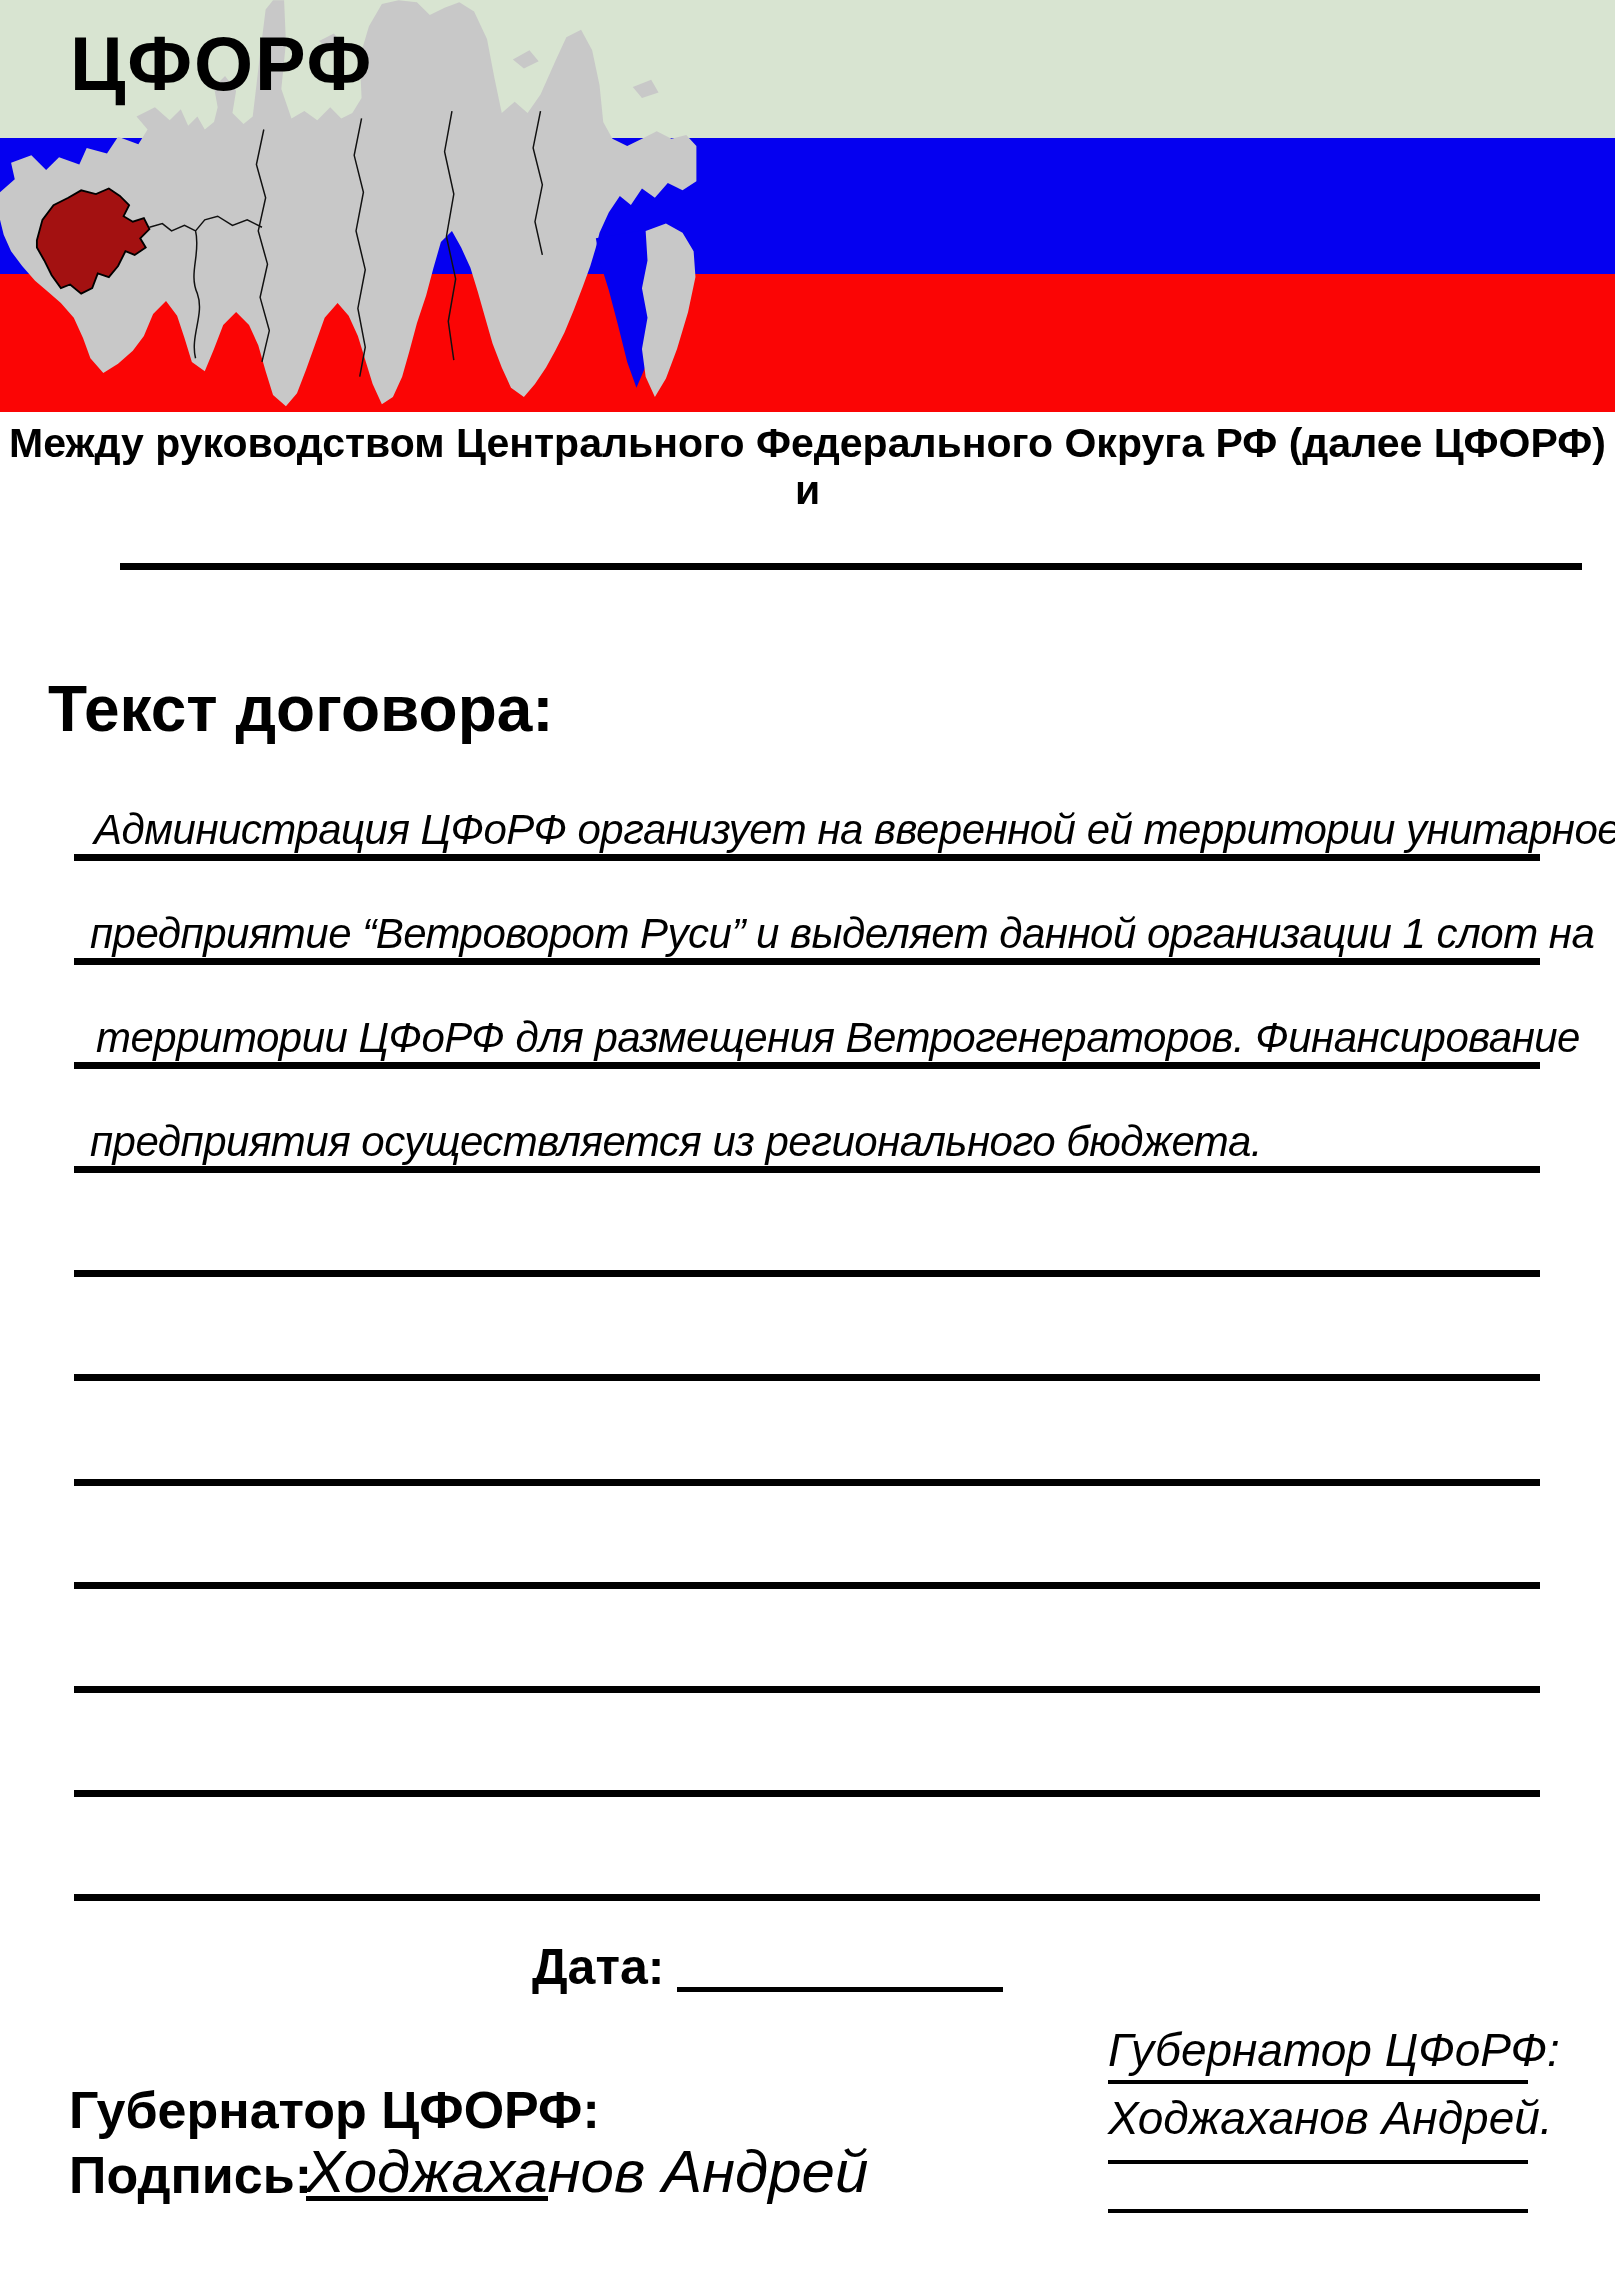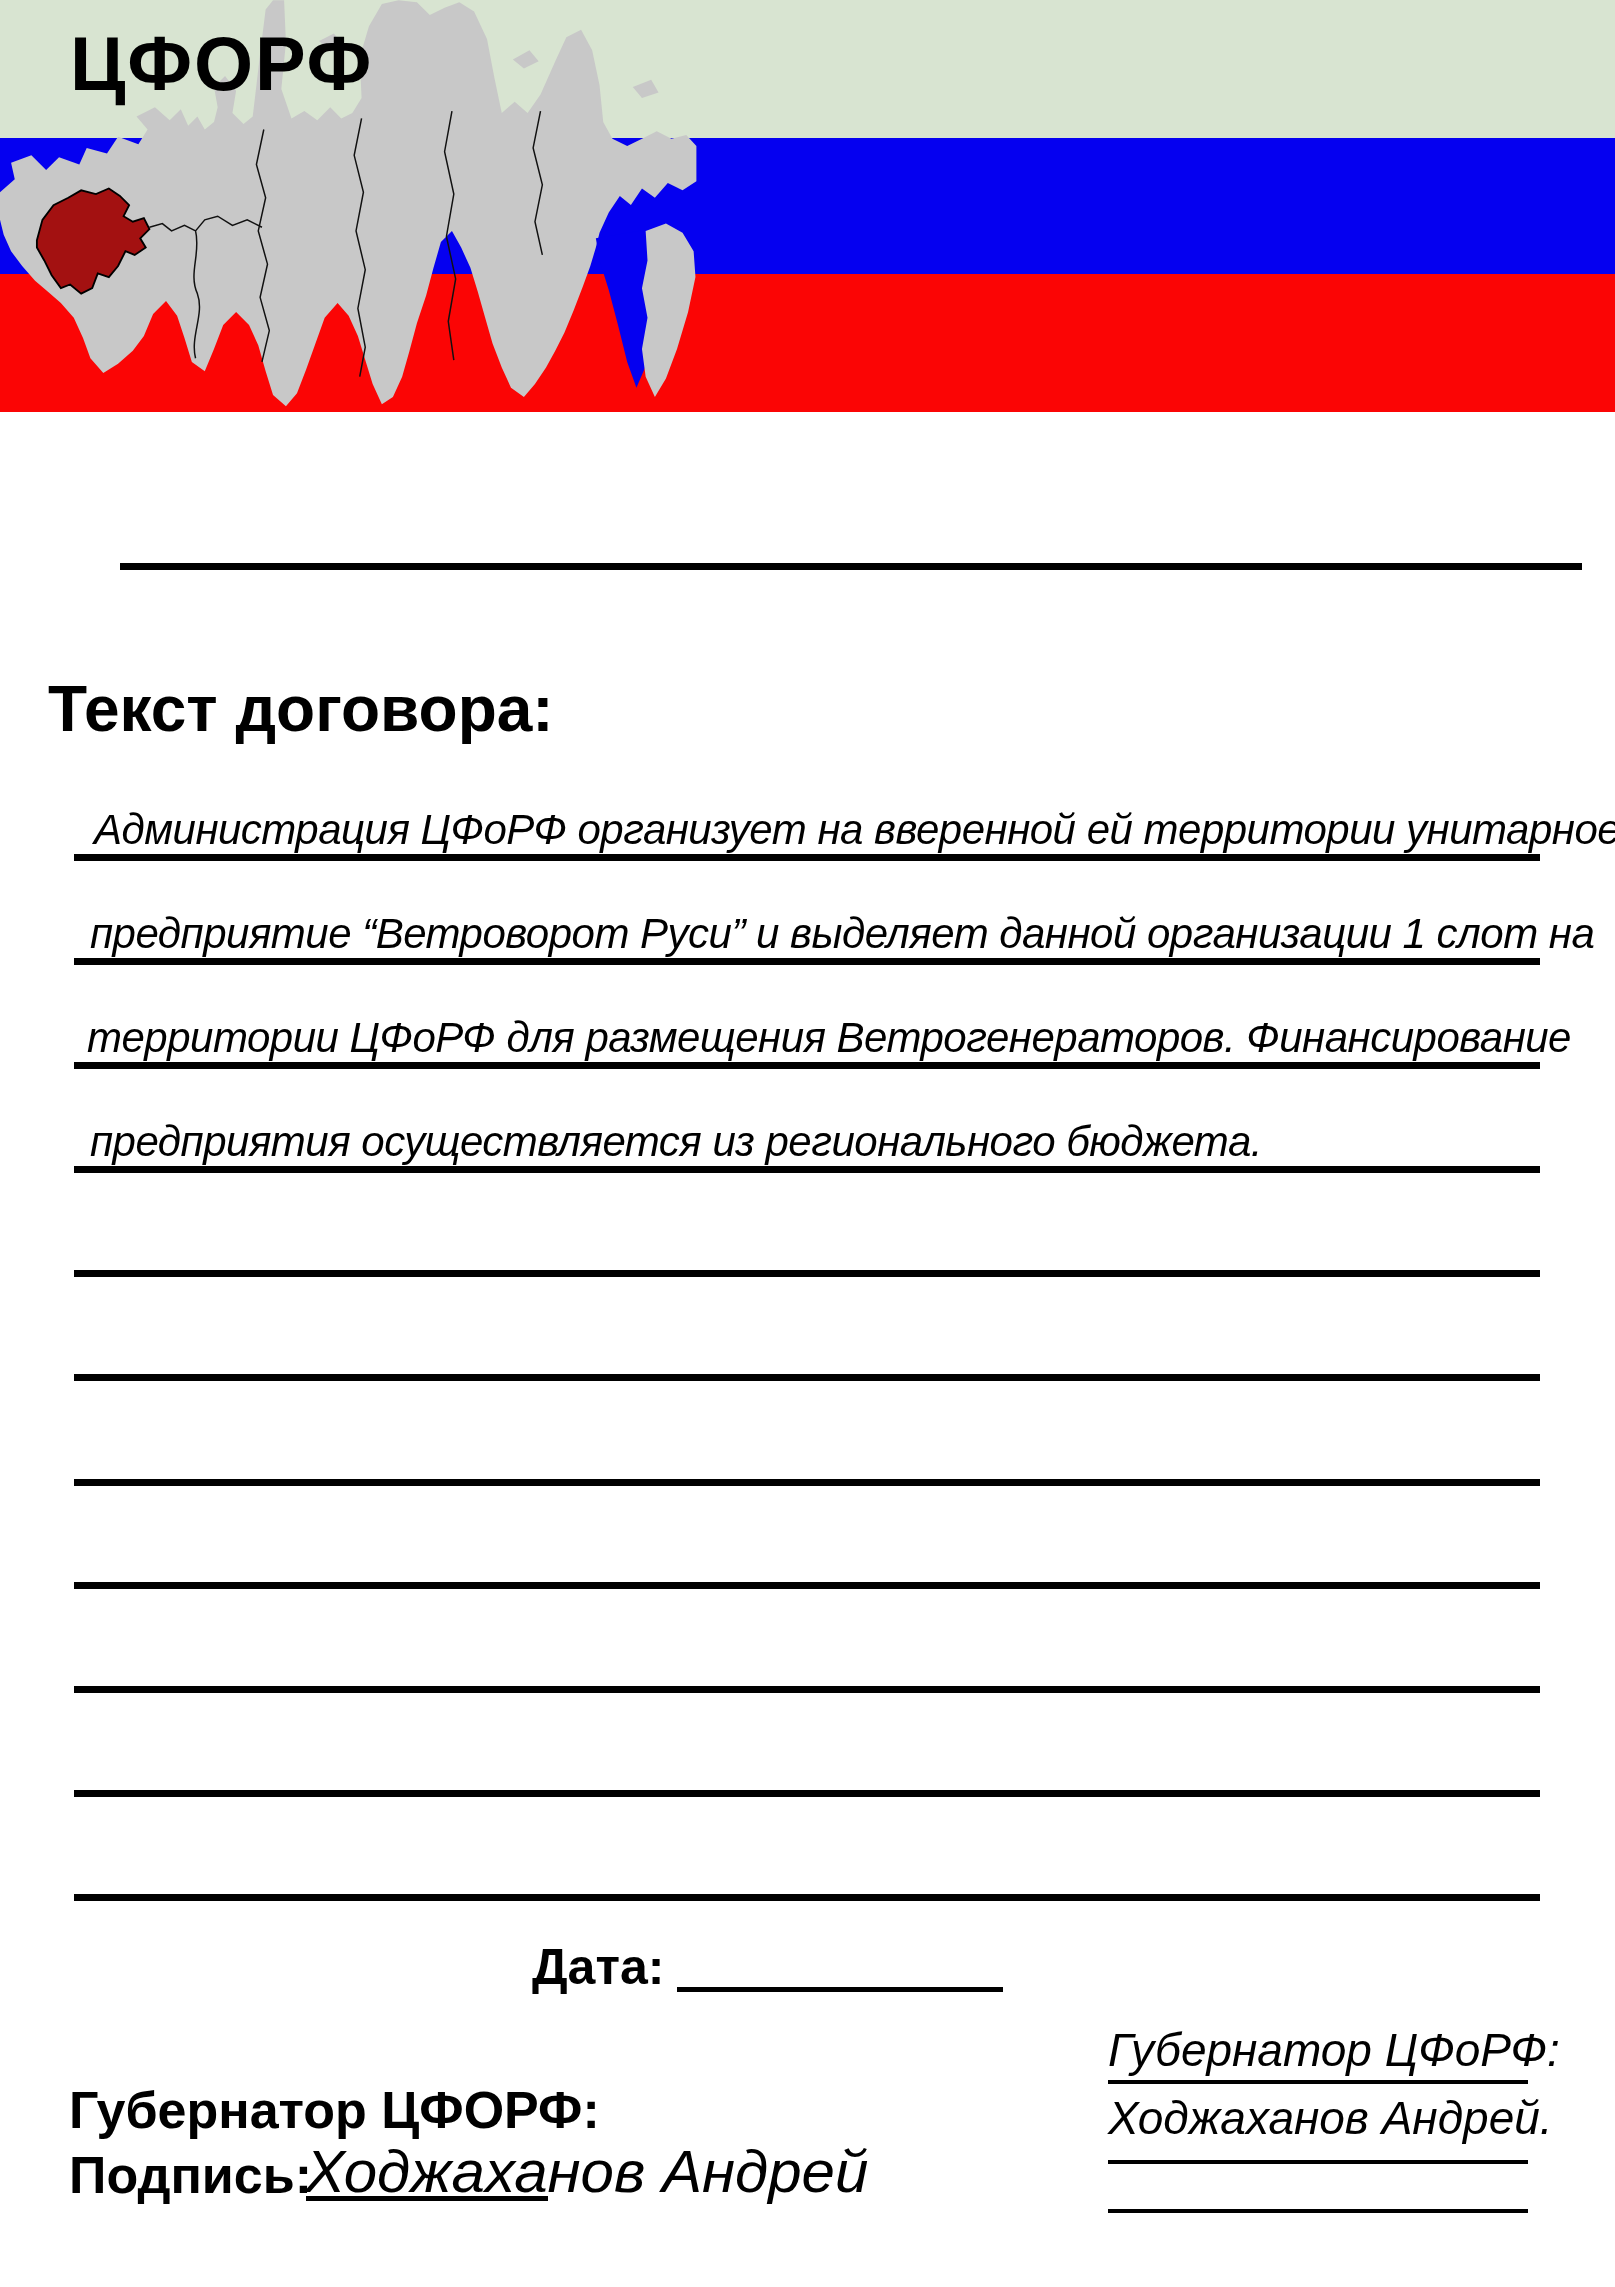--- a/index.html
+++ b/index.html
@@ -43,21 +43,21 @@
     position:absolute;left:48px;top:677px;
     font-size:64px;font-weight:bold;line-height:1;white-space:nowrap;
   }
 
   .fill-text{
     position:absolute;font-style:italic;font-size:42px;line-height:1.15;
     letter-spacing:-0.5px;white-space:nowrap;
   }
   .ft0{left:94px;top:806px;}
   .ft1{left:90px;top:910px;}
-  .ft2{left:87px;top:1014px;}
+  .ft2{left:96px;top:1014px;}
   .ft3{left:90px;top:1118px;}
 
   
   .date-label{position:absolute;left:532px;top:1942px;font-size:50px;font-weight:bold;line-height:1;white-space:nowrap;}
   .date-line{position:absolute;left:677px;top:1987px;width:326px;height:4.6px;background:#000;}
 
   .rb-text{position:absolute;left:1108px;width:420px;text-align:center;font-style:italic;font-size:46px;line-height:1.15;white-space:nowrap;}
   .rb-title{top:2024px;}
   .rb-name{top:2092px;}
   .rb-line{position:absolute;left:1108px;width:420px;height:3.7px;background:#000;}
@@ -85,20 +85,24 @@
       <path d="M 646 258 L 716 246 710 280 704 312 710 348 702 392 690 420 680 392 670 352 660 314 650 282 Z" fill="#0500f0"></path>
       <path d="M 700 250 L 722 242 740 252 752 272 754 300 746 338 734 378 722 410 710 430 700 408 696 378 702 344 696 312 702 282 Z" fill="#c8c8c8"></path>
       <path d="M 20 176 L 34 170 30 184 Z M 346 44 L 362 36 370 46 358 56 Z M 556 64 L 574 54 584 66 568 74 Z M 686 94 L 706 86 714 100 696 106 Z" fill="#c8c8c8"></path>
       <path fill="none" stroke-width="1.6" d="M 162 246 L 176 242 186 250 200 244 212 250 222 238 236 234 252 244 268 238 284 246 M 212 250 C 218 274 204 296 214 318 C 222 340 206 364 212 388 M 286 140 L 278 178 288 214 280 250 290 286 282 322 292 358 284 392 M 392 128 L 384 168 394 208 386 250 396 292 388 334 396 376 390 408 M 490 120 L 482 164 492 210 484 256 494 302 486 348 492 390 M 586 120 L 578 160 588 200 580 240 588 276" stroke="#111111"></path>
       <path stroke="#000000" stroke-width="2" d="M 40 260 L 46 238 58 222 74 214 88 206 104 210 118 204 130 212 140 222 134 234 144 240 156 236 162 248 152 258 158 268 146 276 136 272 128 288 118 300 106 296 100 312 88 318 76 308 66 312 56 298 48 282 40 268 Z" fill="#a31111"></path>
     </svg>
 
     <div class="org-abbr">ЦФОРФ</div>
   </div>
 
+  <div class="subtitle">
+    <div>Между руководством Центрального Федерального Округа РФ (далее ЦФОРФ)</div>
+    <div>и</div>
+  </div>
 
   <div class="party-line"></div>
 
   <div class="contract-heading">Текст договора:</div>
 
   <div class="fill-text ft0">Администрация ЦФоРФ организует на вверенной ей территории унитарное</div>
   <div class="fill-text ft1">предприятие “Ветроворот Руси” и выделяет данной организации 1 слот на</div>
   <div class="fill-text ft2">территории ЦФоРФ для размещения Ветрогенераторов. Финансирование</div>
   <div class="fill-text ft3">предприятия осуществляется из регионального бюджета.</div>
 

